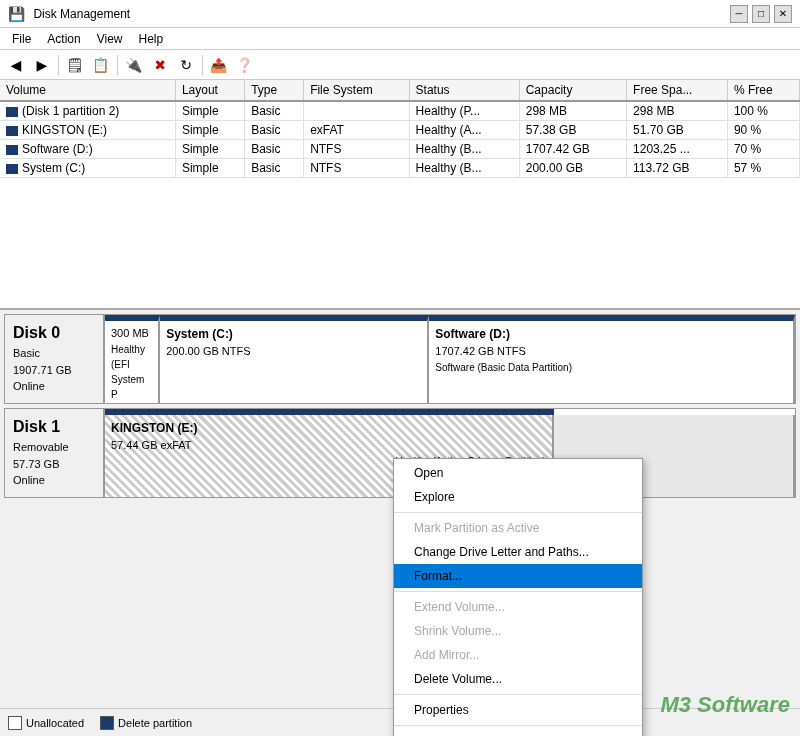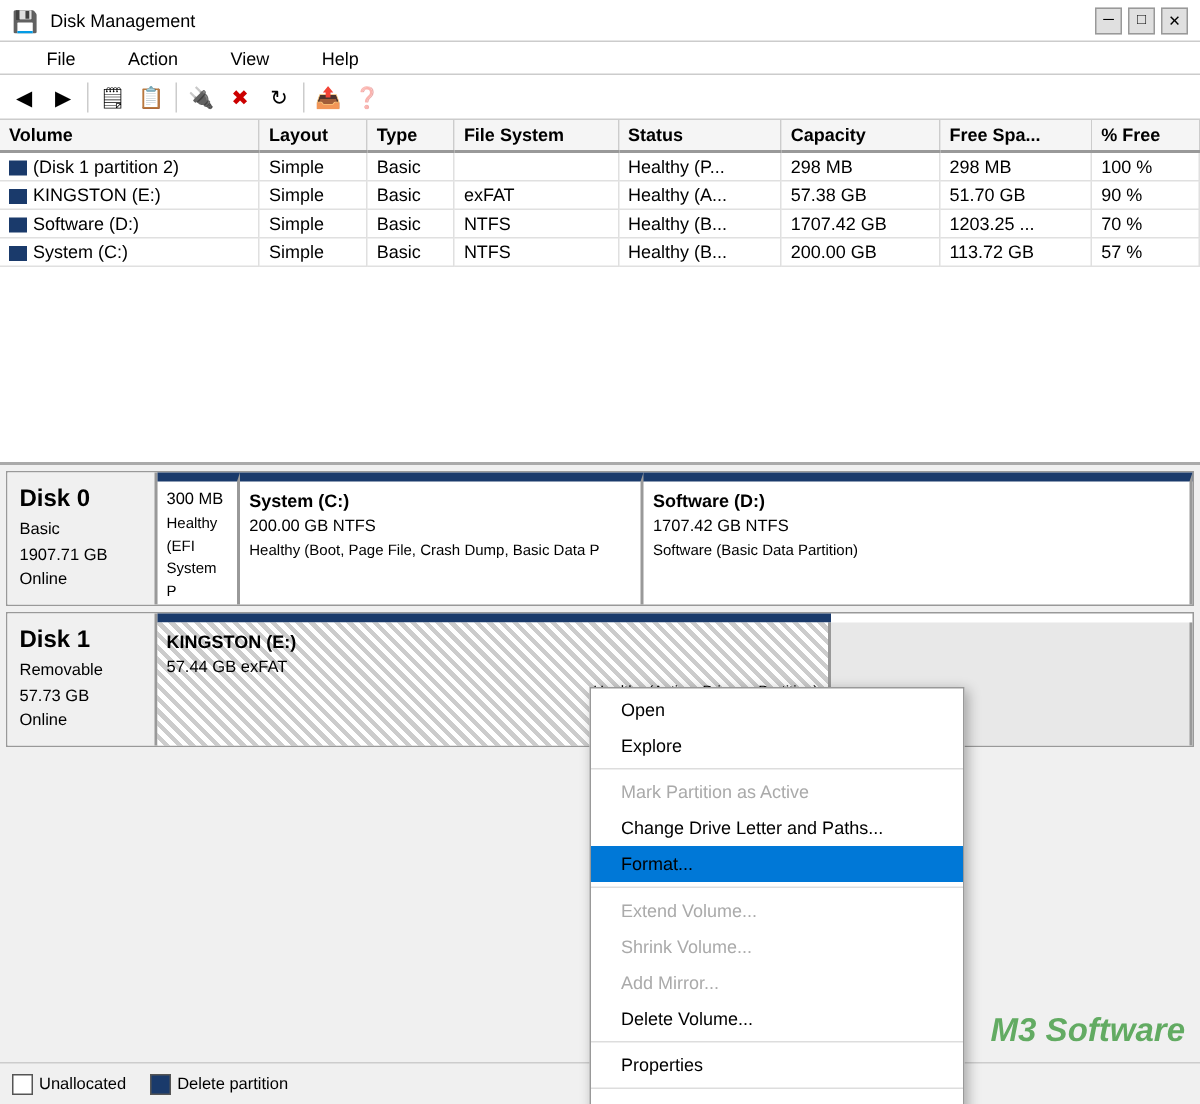--- a/index.html
+++ b/index.html
@@ -22,21 +22,21 @@
 
     
     .menu-bar {
       background: #fff;
       border-bottom: 1px solid #ccc;
       display: flex;
       padding: 2px 4px;
       height: 22px;
       align-items: center;
     }
-    .menu-item { padding: 2px 8px; cursor: pointer; font-size: 12px; margin-left: 19px; }
+    .menu-item { padding: 2px 8px; cursor: pointer; font-size: 12px; }
 
     
     .toolbar {
       background: #fff;
       border-bottom: 1px solid #ccc;
       display: flex;
       align-items: center;
       padding: 2px 4px;
       height: 30px;
       gap: 2px;
@@ -62,21 +62,21 @@
       background: white;
       border-bottom: 2px solid #aaa;
     }
     table { width: 100%; border-collapse: collapse; }
     thead th {
       background: #f5f5f5;
       border-right: 1px solid #ccc;
       border-bottom: 2px solid #999;
       padding: 3px 6px;
       text-align: left;
-      font-weight: bold;
+      font-weight: normal;
       font-size: 12px;
       white-space: nowrap;
       position: sticky; top: 0;
     }
     tbody td {
       border-right: 1px solid #e0e0e0;
       border-bottom: 1px solid #e0e0e0;
       padding: 2px 6px;
       white-space: nowrap;
       font-size: 12px;
@@ -138,21 +138,21 @@
       font-size: 11px;
     }
     .legend-item { display: flex; align-items: center; gap: 4px; }
     .legend-box { width: 14px; height: 14px; border: 1px solid #555; }
     .legend-box.white { background: white; }
     .legend-box.blue { background: #1a3a6b; }
 
     
     .watermark {
       position: absolute;
-      bottom: 36px;
+      bottom: 18px;
       right: 10px;
       color: #4a9f4a;
       font-size: 22px;
       font-weight: bold;
       font-style: italic;
       opacity: 0.85;
     }
 
     
     .context-menu {
@@ -284,21 +284,20 @@
         <div style="display:flex; height:100%;">
 
           <div class="partition blue-bar" style="width:8%; border-right:2px solid #999;">
             <span>300 MB</span>
             <span style="font-size:10px;">Healthy (EFI System P</span>
           </div>
 
           <div class="partition blue-bar" style="width:39%; border-right:2px solid #999;">
             <strong>System (C:)</strong>
             <span>200.00 GB NTFS</span>
-            <span style="font-size:10px; overflow:hidden; text-overflow:ellipsis; white-space:nowrap;">Healthy (Boot, Page File, Crash Dump, Basic Data P</span>
           </div>
 
           <div class="partition blue-bar" style="width:53%;">
             <strong>Software (D:)</strong>
             <span>1707.42 GB NTFS</span>
             <span style="font-size:10px;">Software (Basic Data Partition)</span>
           </div>
         </div>
       </div>
     </div>

